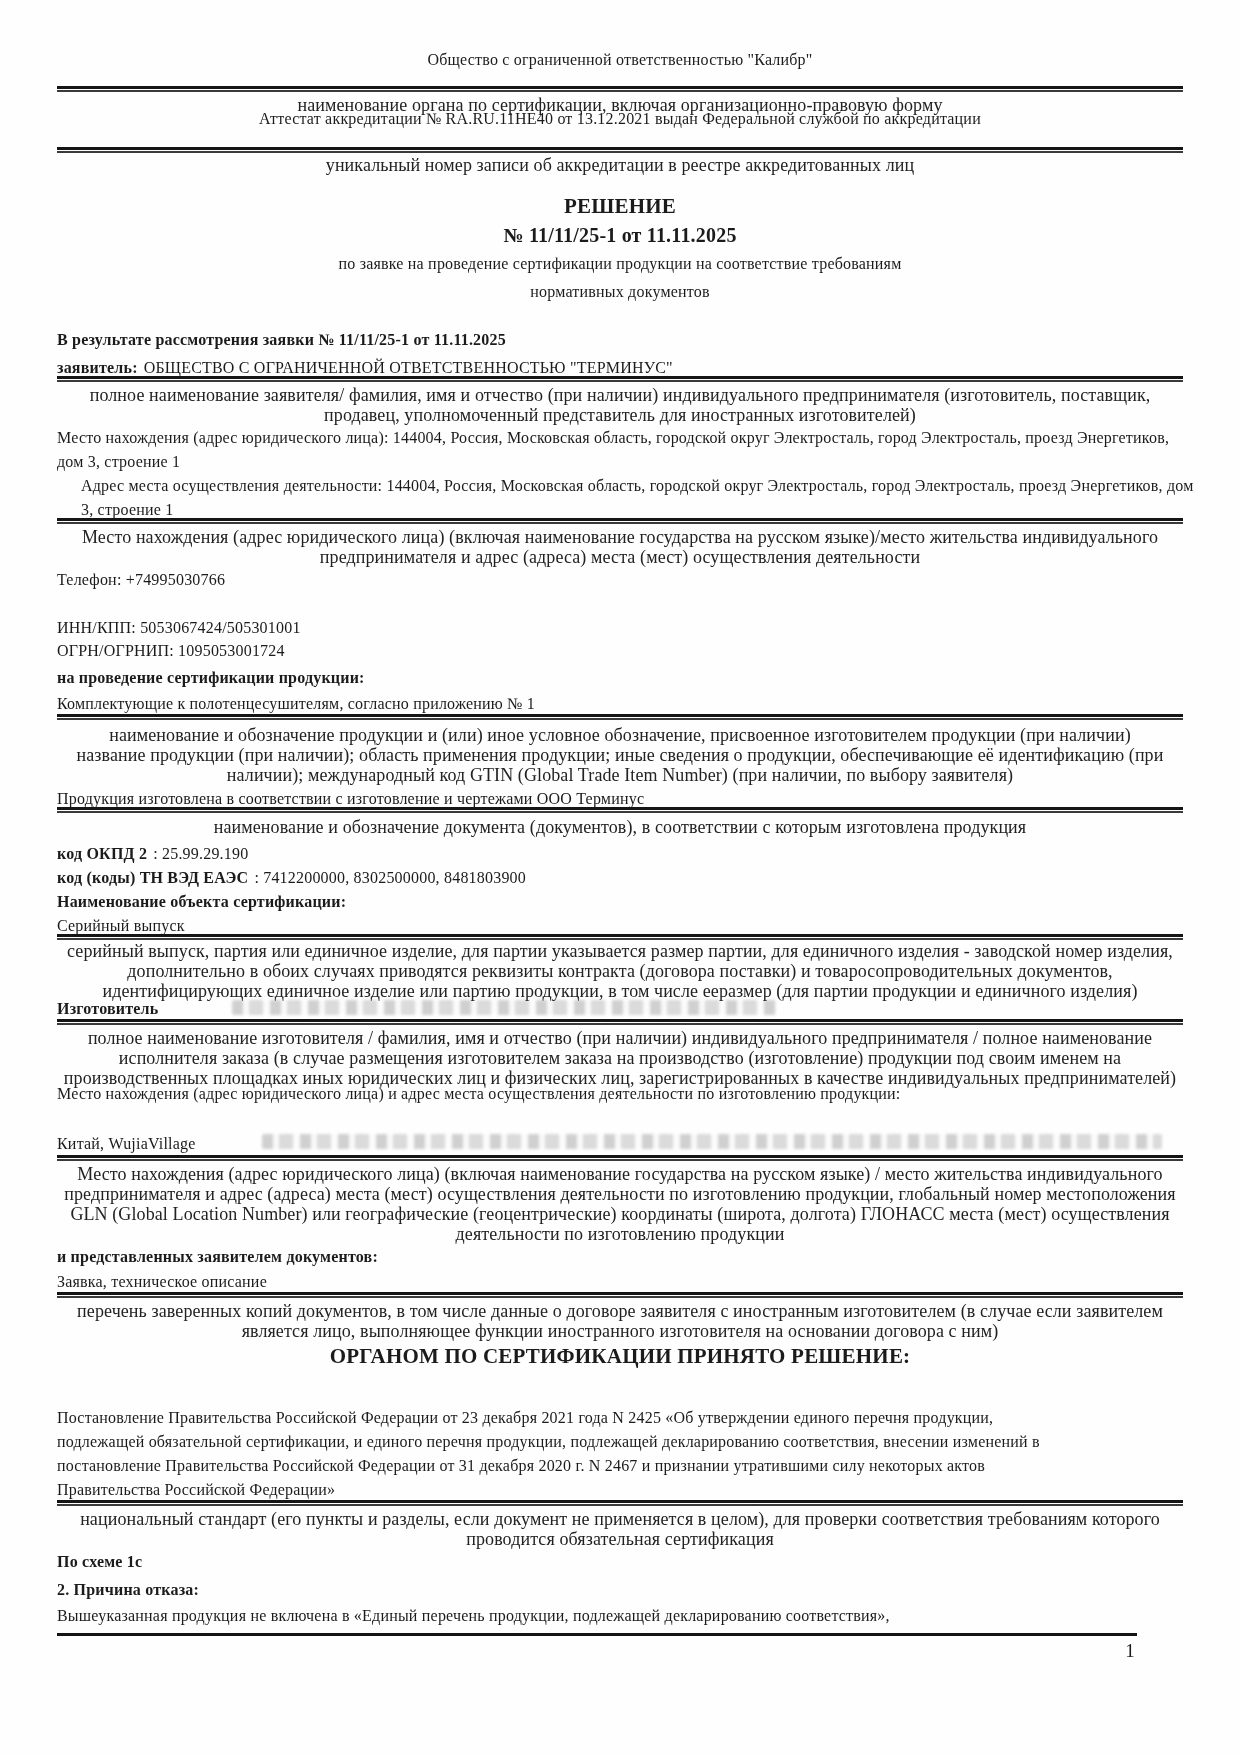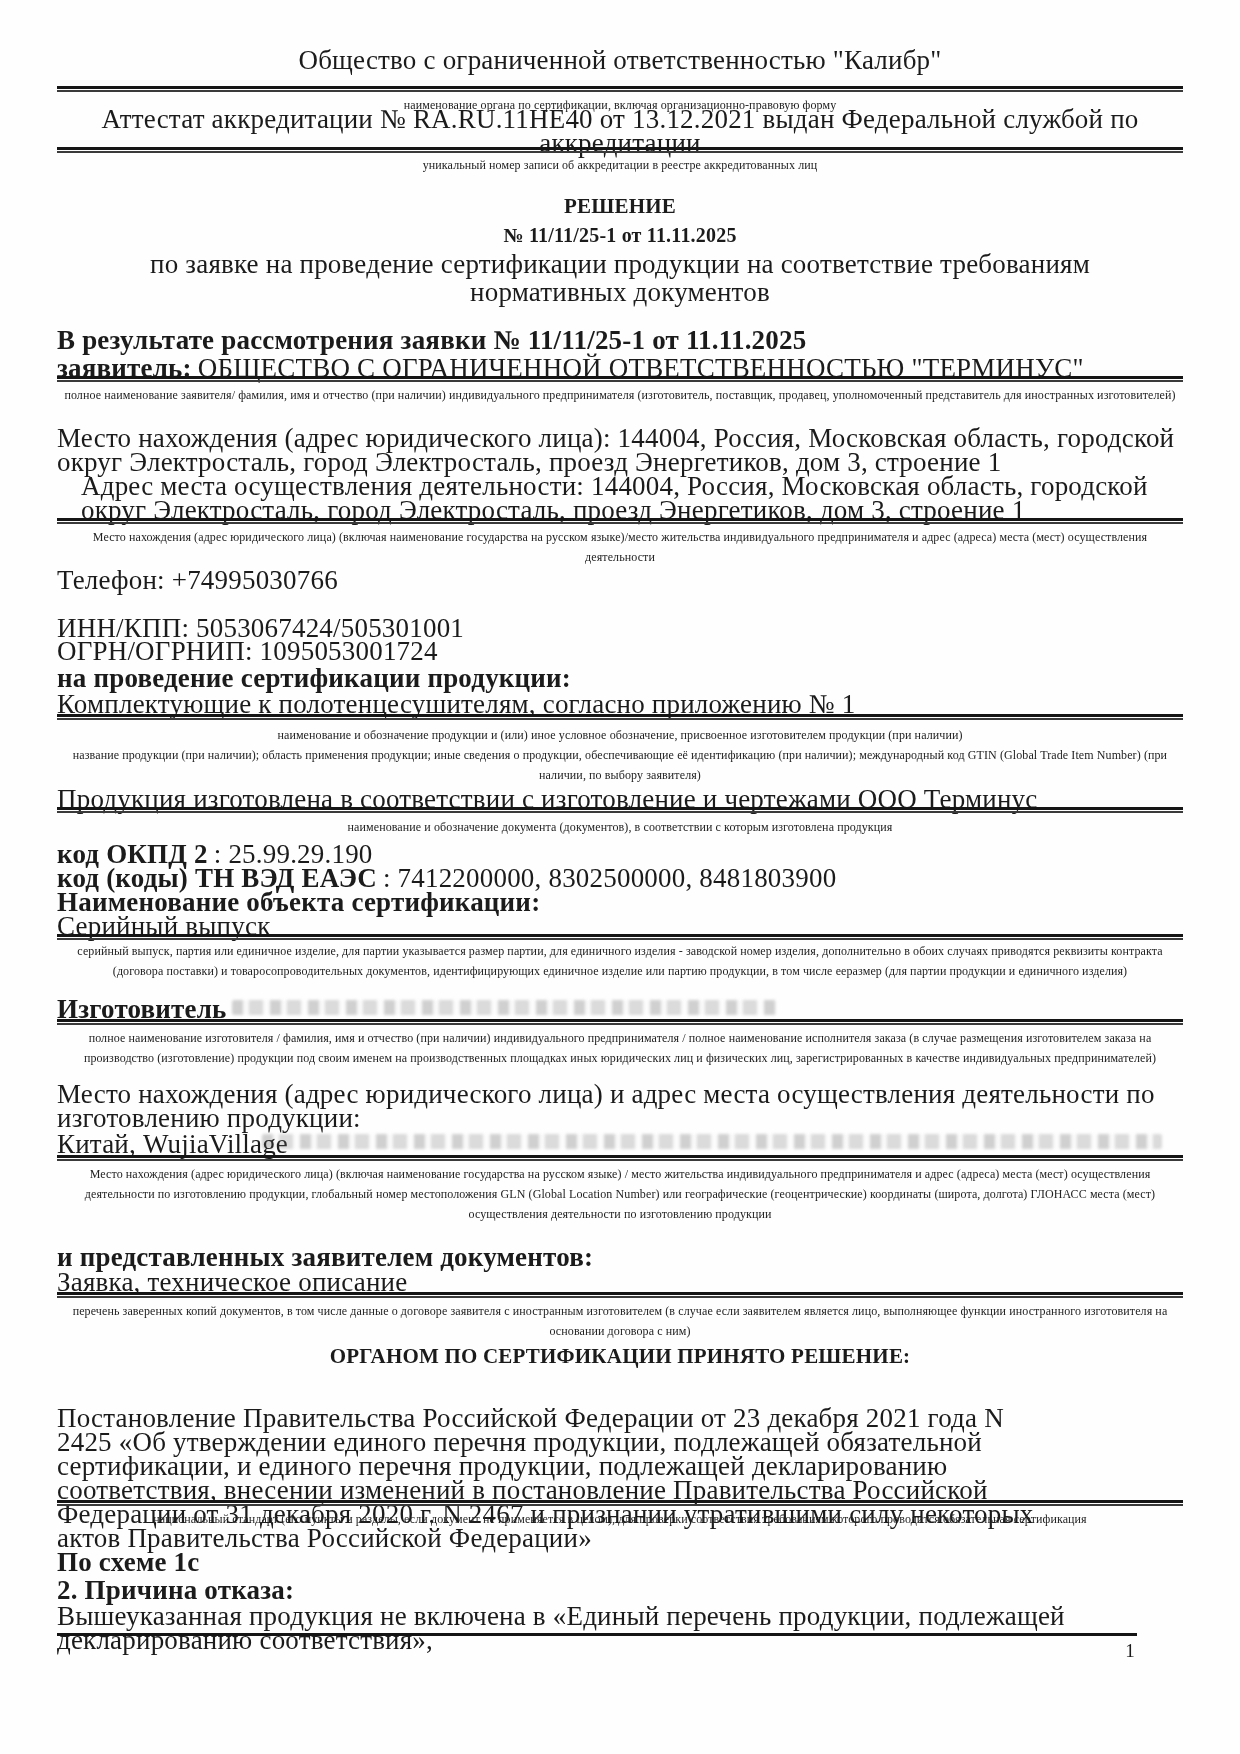--- a/index.html
+++ b/index.html
@@ -3,24 +3,24 @@
 <meta charset="utf-8">
 <style>
   html,body { margin:0; padding:0; background:#ffffff; }
   .sheet {
     position:relative; width:1240px; height:1754px;
     background:#fefefe; overflow:hidden;
     font-family:"Liberation Serif", serif;
     color:#1b1b1b;
   }
   .content { position:absolute; left:57px; top:0; width:1126px; height:1754px; }
-  .row { position:absolute; left:0; width:1126px; font-size:27px; line-height:24px; letter-spacing:0.2px; }
+  .row { position:absolute; left:0; width:1126px; font-size:16px; line-height:24px; letter-spacing:0.2px; }
   .c   { text-align:center; }
   .bh  { font-weight:bold; }
-  .cap { font-size:12px; line-height:20px; text-align:center; letter-spacing:0.1px; color:#222; }
+  .cap { font-size:18px; line-height:20px; text-align:center; letter-spacing:0.1px; color:#222; }
   .rule {
     position:absolute; left:0; width:1126px; height:6px;
     border-top:3px solid #151515; border-bottom:2px solid #3a3a3a;
     box-sizing:border-box;
   }
   .label { font-weight:bold; margin-right:6px; }
   .docnum { font-size:20px; }
   .big { font-size:21px; }
   .narrow { max-width:990px; }
   .bleed {

